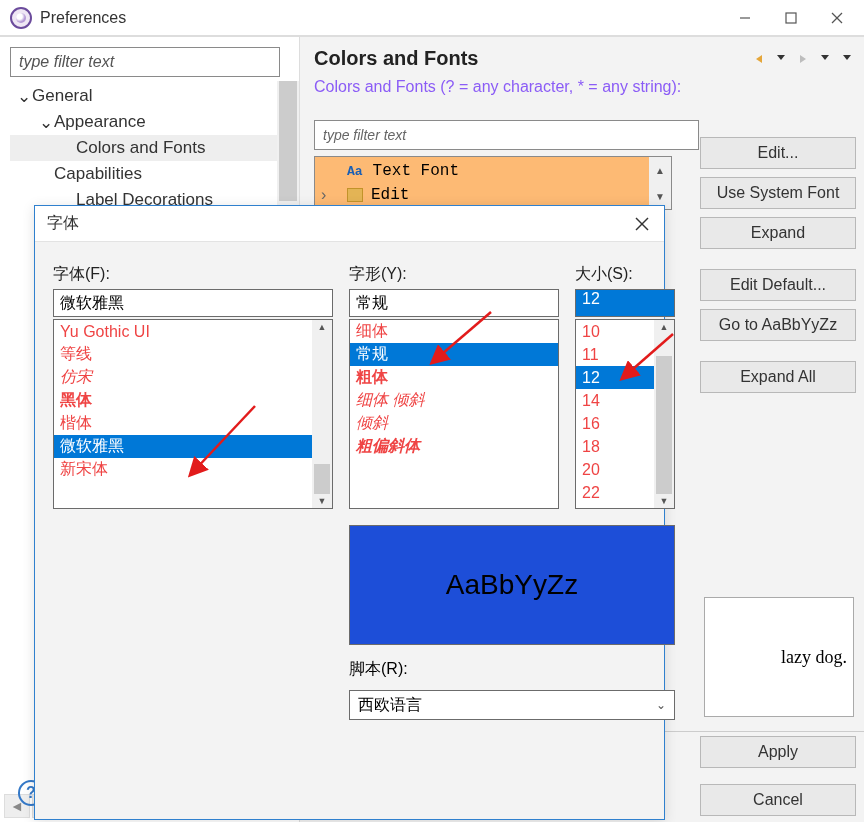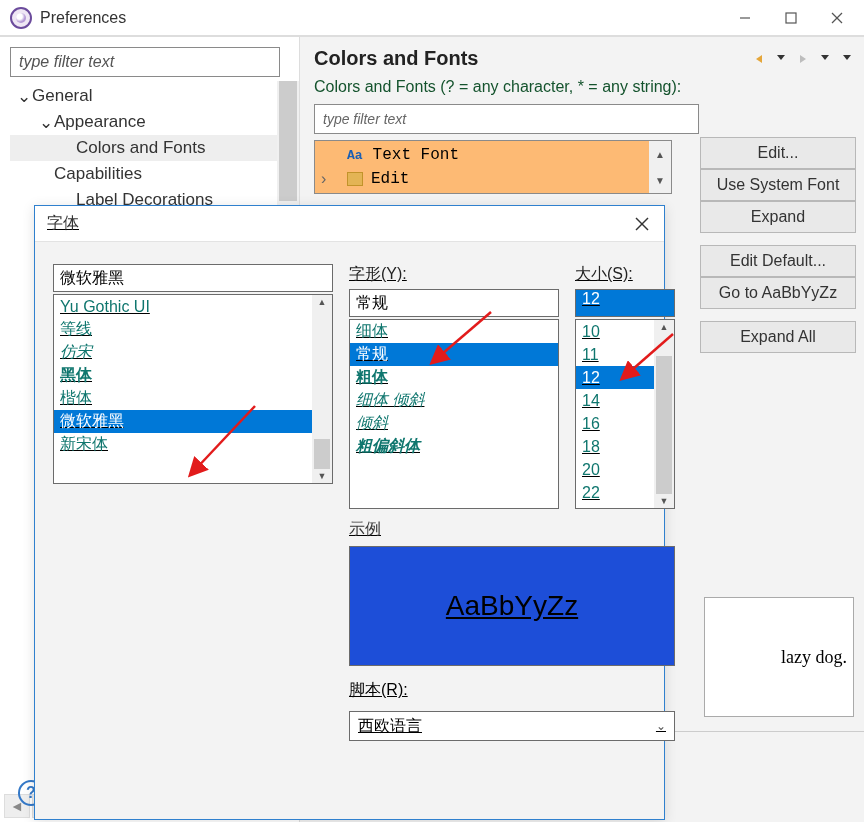--- a/index.html
+++ b/index.html
@@ -24,48 +24,48 @@
 .tree-scroll { position: absolute; right: 0; top: 44px; bottom: 40px; width: 22px; background: #f0f0f0; }
 .tree-scroll .thumb { position: absolute; top: 0; left: 2px; right: 2px; height: 120px; background: #ccc; }
 .left-bottom { position: absolute; bottom: 4px; left: 4px; }
 .left-bottom .arrows { display: flex; gap: 2px; }
 .left-bottom .arrows button { width: 26px; height: 24px; background: #eee; border: 1px solid #ddd; color: #888; font-size: 14px; }
 .right-pane { flex: 1; background: #f3f3f3; border-top: 1px solid #ddd; padding: 10px 8px 8px 14px; position: relative; }
 .right-header { display: flex; align-items: center; margin-bottom: 8px; }
 .right-header h2 { font-size: 20px; font-weight: 700; color: #222; }
 .nav-arrows { margin-left: auto; display: flex; gap: 4px; align-items: center; }
 .nav-arrows .na { width: 18px; height: 16px; display: inline-flex; align-items: center; justify-content: center; }
-.right-hint { font-size: 16px; color: #14532d; margin-bottom: 8px; }
+.right-hint { font-size: 16px; color: #8b5cf6; margin-bottom: 24px; }
 .right-filter { width: 385px; height: 30px; background: #fff; border: 1px solid #8a8a8a; font-style: italic; color: #666; padding: 2px 8px; display: flex; align-items: center; margin-bottom: 6px; }
 .font-tree { width: 358px; background: #fdba74; border: 1px solid #8a8a8a; font-size: 16px; padding: 2px; position: relative; }
 .font-tree .row { display: flex; align-items: center; height: 24px; padding-left: 30px; font-family: "Consolas","Courier New",monospace; }
 .font-tree .row .aa { font-family: inherit; color: #1a5fb4; font-weight: 700; margin-right: 10px; font-size: 13px; }
 .font-tree .row .exp { position: absolute; left: 6px; color: #666; font-family: sans-serif; }
 .font-tree .row .ic { width: 16px; height: 14px; background: #e3b455; border: 1px solid #c2932a; margin-right: 8px; }
 .font-tree .scr { position: absolute; right: 0; top: 0; bottom: 0; width: 22px; background: #f0f0f0; display: flex; flex-direction: column; }
 .font-tree .scr span { flex: 1; display: flex; align-items: center; justify-content: center; color: #555; font-size: 10px; }
-.btn-col { position: absolute; right: 8px; top: 100px; width: 156px; display: flex; flex-direction: column; gap: 0; }
+.btn-col { position: absolute; right: 8px; top: 100px; width: 156px; display: flex; flex-direction: column; gap: 8px; }
 .btn { height: 32px; background: #e9e9e9; border: 1px solid #b8b8b8; font-size: 16px; color: #333; padding: 0 6px; display: flex; align-items: center; justify-content: center; }
 .btn.sp { margin-top: 12px; }
 .preview-stub { position: absolute; right: 10px; top: 560px; width: 150px; height: 120px; background: #fff; border: 1px solid #aaa; font-family: Liberation Serif, serif; font-size: 18px; display: flex; align-items: center; justify-content: flex-end; padding-right: 6px; overflow: hidden; }
 .apply-col { position: absolute; right: 8px; bottom: 6px; width: 156px; display: flex; flex-direction: column; gap: 16px; }
 .help-icon { position: absolute; left: 18px; bottom: 16px; width: 26px; height: 26px; border-radius: 50%; border: 2px solid #3478c7; color: #3478c7; display: flex; align-items: center; justify-content: center; font-weight: 700; font-size: 16px; }
 .right-divider { position: absolute; left: 0; right: 0; bottom: 90px; height: 1px; background: #ccc; }
 
 
-.font-dialog { position: absolute; left: 34px; top: 205px; width: 631px; height: 615px; background: #f3f3f3; border: 1px solid #2f80ce; box-shadow: 0 2px 12px rgba(0,0,0,.12); z-index: 10; text-decoration: underline; }
+.font-dialog { position: absolute; left: 34px; top: 205px; width: 631px; height: 615px; background: #f3f3f3; border: 1px solid #2f80ce; box-shadow: 0 2px 12px rgba(0,0,0,.12); z-index: 10; }
 .fd-title { height: 36px; display: flex; align-items: center; padding: 0 12px; background: #fff; border-bottom: 1px solid #e3e3e3; }
 .fd-title span { font-size: 16px; color: #333; }
 .fd-title .close { margin-left: auto; width: 20px; height: 20px; display: flex; align-items: center; justify-content: center; }
 .fd-body { padding: 22px 18px 10px 18px; display: grid; grid-template-columns: 280px 210px 100px; gap: 10px 16px; }
 .fd-col label { font-size: 16px; color: #222; display: block; margin-bottom: 4px; }
 .fd-input { width: 100%; height: 28px; border: 1px solid #6b6b6b; background: #fff; font-size: 16px; padding: 0 6px; }
 .fd-input.sel { background: #0078d7; color: #fff; }
 .fd-list { width: 100%; border: 1px solid #6b6b6b; background: #fff; margin-top: 2px; position: relative; font-size: 16px; overflow: hidden; }
-.fd-list .item { height: 23px; padding: 0 6px; display: flex; align-items: center; color: #0f766e; }
+.fd-list .item { height: 23px; padding: 0 6px; display: flex; align-items: center; color: #ef4444; }
 .fd-list .item.sel { background: #0078d7; color: #fff; }
 .fd-list .item.bold { font-weight: 700; }
 .fd-list .item.italic { font-style: italic; }
 .fd-list .item.bolditalic { font-weight: 700; font-style: italic; }
 .fd-list.font { height: 190px; }
 .fd-list.style { height: 190px; }
 .fd-list.size { height: 190px; }
 .fd-list .scr { position: absolute; right: 0; top: 0; bottom: 0; width: 20px; background: #f0f0f0; }
 .fd-list .scr .th { position: absolute; top: 36px; bottom: 14px; left: 2px; right: 2px; background: #ccc; }
 .fd-list.font .scr .th { top: auto; bottom: 14px; height: 30px; }
@@ -201,38 +201,43 @@
       <div class="btn">Use System Font</div>
       <div class="btn">Expand</div>
       <div class="btn sp">Edit Default...</div>
       <div class="btn">Go to AaBbYyZz</div>
       <div class="btn sp">Expand All</div>
     </div>
 
     <div class="preview-stub">lazy dog.</div>
 
     <div class="right-divider"></div>
+    <div class="apply-col">
+      <div class="btn">Apply</div>
+      <div class="btn">Cancel</div>
+    </div>
   </div>
 </div>
 
 <div class="help-icon">?</div>
 
 <div class="font-dialog">
   <div class="fd-title">
     <span>字体</span>
     <div class="close">
         <svg width="14" height="14">
           <line x1="1" y1="1" x2="13" y2="13" stroke="#333" stroke-width="1.4"></line>
           <line x1="13" y1="1" x2="1" y2="13" stroke="#333" stroke-width="1.4"></line>
         </svg>
       </div>
   </div>
   <div class="fd-body">
 
     <div class="fd-col">
+      <label>字体(F):</label>
       <input class="fd-input" value="微软雅黑" style="">
       <div class="fd-list font" id="font-list">
         <div class="item">Yu Gothic UI</div>
           <div class="item">等线</div>
           <div class="item" style="font-style: italic;">仿宋</div>
           <div class="item" style="font-weight: 700;">黑体</div>
           <div class="item">楷体</div>
           <div class="item sel">微软雅黑</div>
           <div class="item">新宋体</div>
           <div class="scr">
@@ -270,21 +275,20 @@
           <div class="item">22</div>
           <div class="scr">
             <div class="ar up">▲</div>
             <div class="th"></div>
             <div class="ar down">▼</div>
           </div>
       </div>
     </div>
     <div></div>
     <div class="fd-sample-wrap">
-      <div class="fd-sample-label">示例</div>
       <div class="fd-sample-box">AaBbYyZz</div>
     </div>
     <div></div>
     <div class="fd-script-lbl">脚本(R):</div>
     <div></div>
     <div class="fd-script">
       <span>西欧语言</span>
       <span class="chev">⌄</span>
     </div>
   </div>

